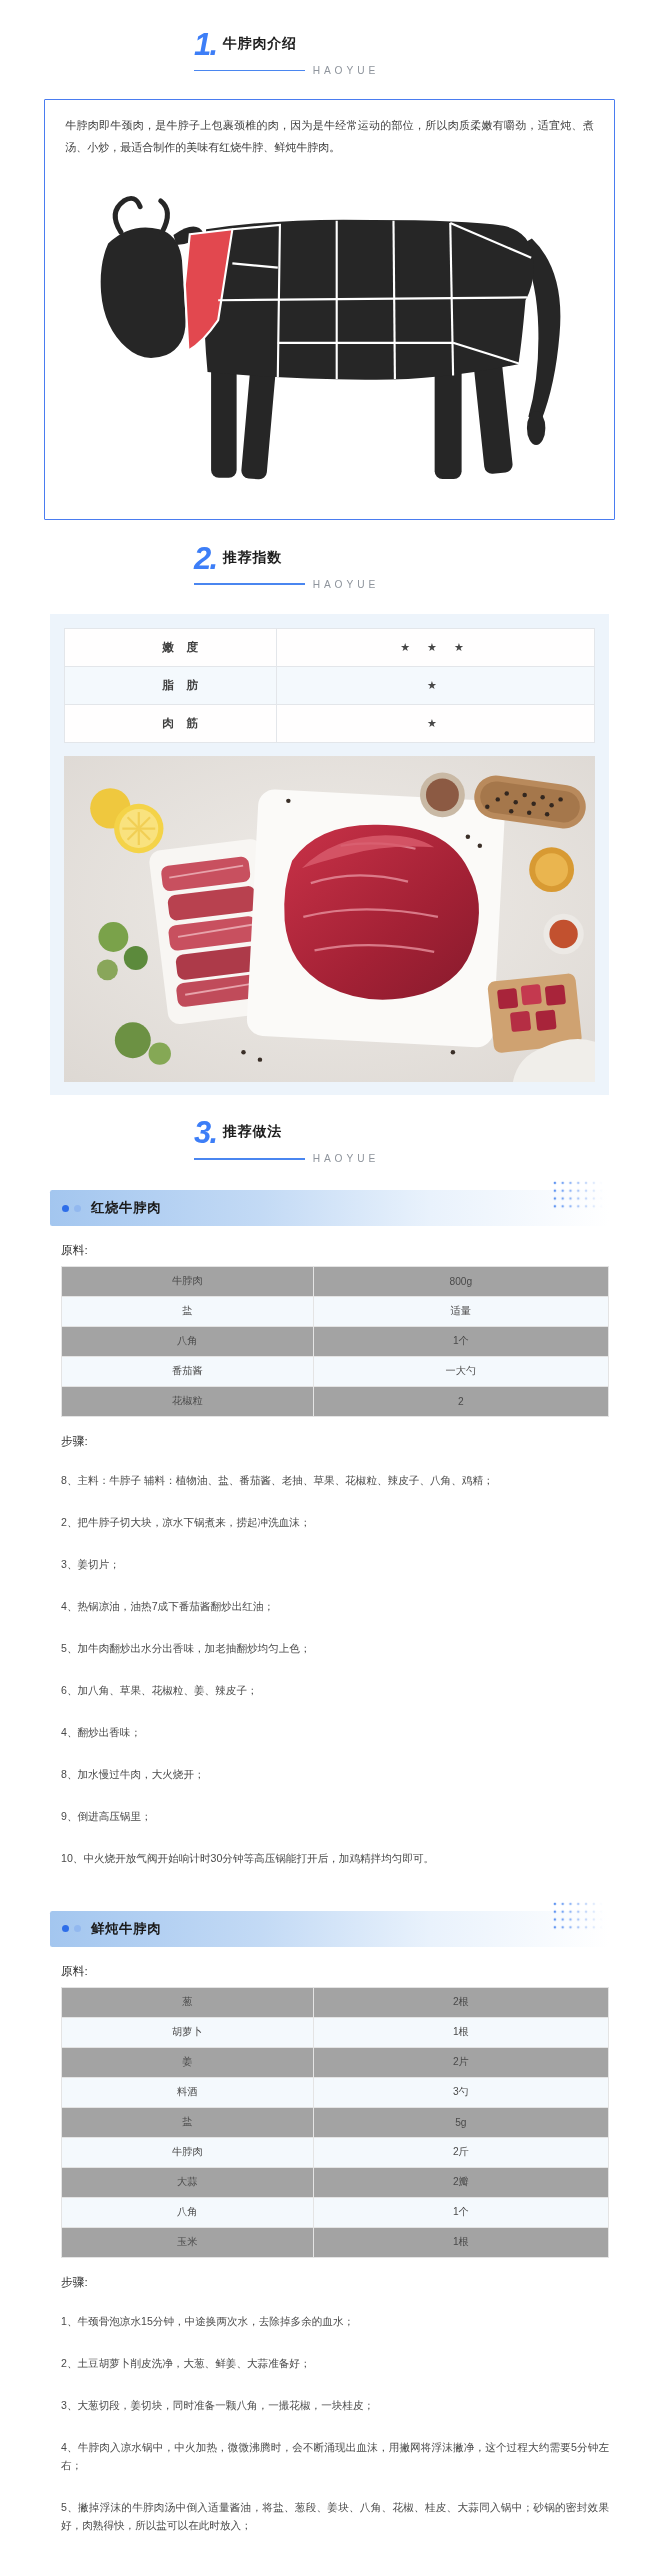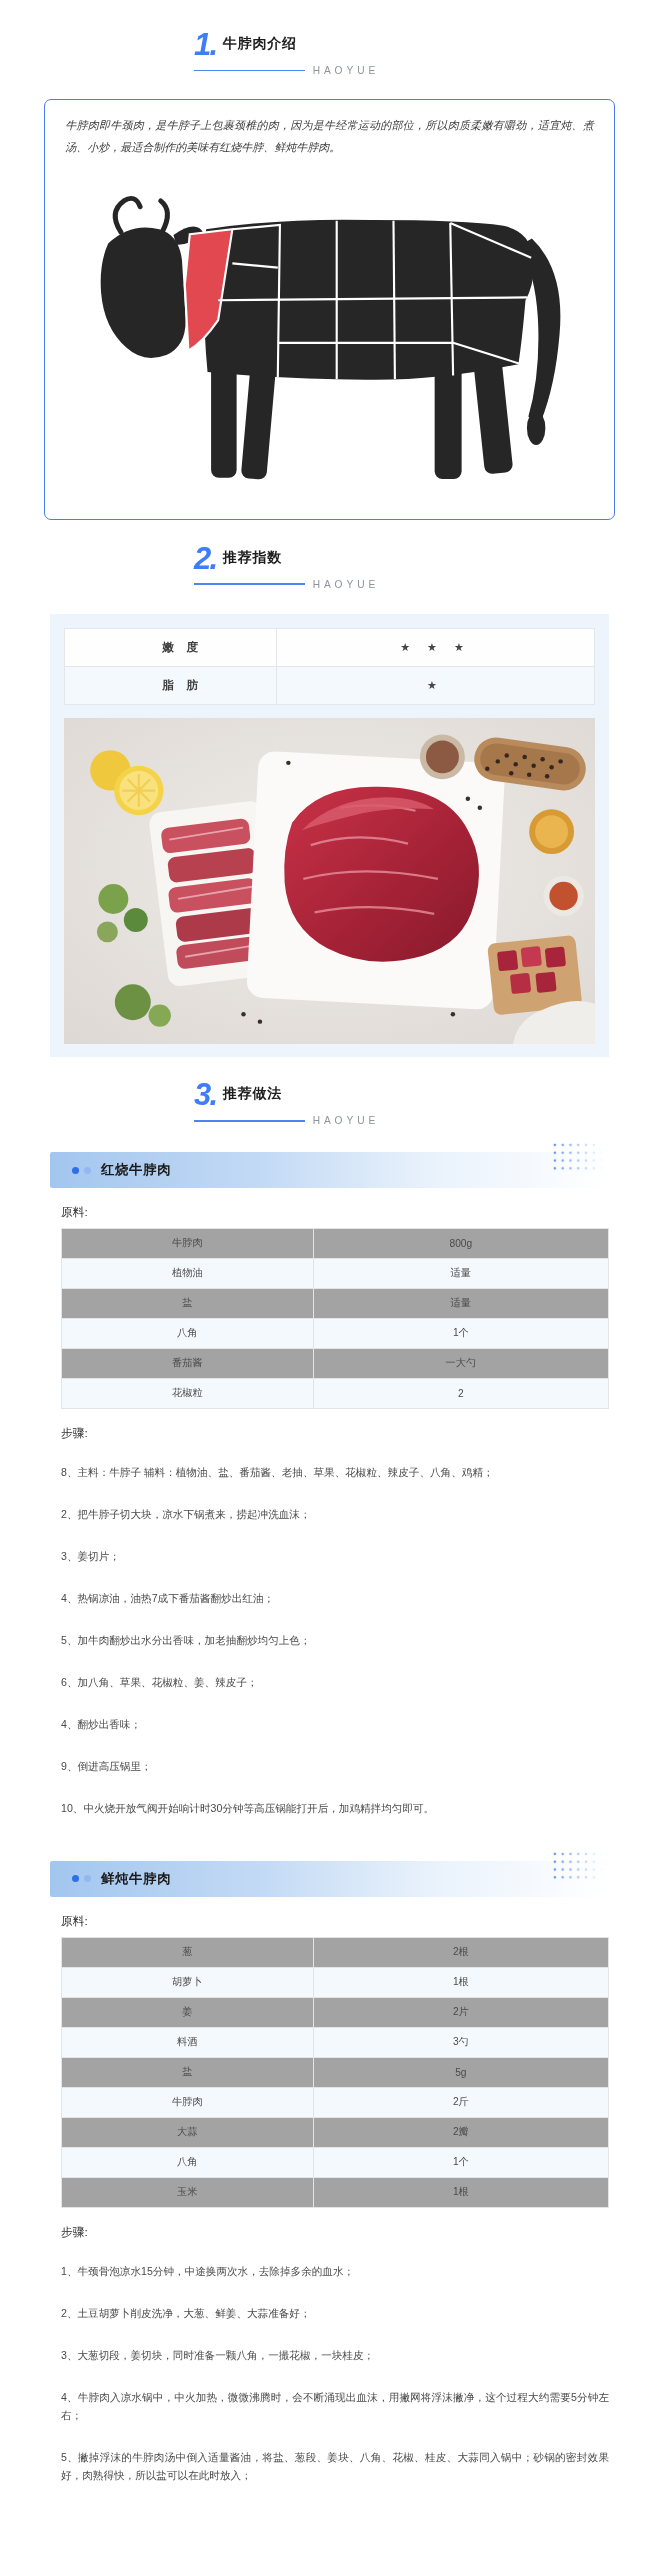--- a/index.html
+++ b/index.html
@@ -10,40 +10,40 @@
   
   .sec-head { text-align:center; margin-top:20.3px; }
   .sec-head-inner { display:inline-block; transform:translateX(-43px); text-align:left; }
   .sec-num { font-size:31px; font-style:italic; font-weight:bold; color:#3d7ef7; margin-right:6.3px; letter-spacing:-1.6px; }
   .sec-title { font-size:14px; font-weight:bold; color:#1e1e1e; vertical-align:7px; letter-spacing:0.8px; }
   .haoyue-row { margin-top:0px; white-space:nowrap;text-align:right; }
   .haoyue-line { display:inline-block; width:111px; height:1.6px; background:#4a86f0; vertical-align:middle; margin-right:7.8px; }
   .haoyue-text { color:#8e949c; font-size:10.2px; letter-spacing:3.9px; vertical-align:middle; }
 
   
-  .intro-box { margin:22px 44px 0; border:1.6px solid #4a7cf0; border-radius:7px; padding:15.7px 20.3px 11px;font-style:italic; }
+  .intro-box { margin:22px 44px 0; border:1.6px solid #4a7cf0; border-radius:1px; padding:15.7px 20.3px 11px; }
   .intro-text { font-size:11px; color:#3c3c3c; line-height:1.95; text-align:justify; }
   .cow-wrap { padding:6.3px 1.6px 3.1px; }
   .cow-wrap svg { display:block; width:100%; height:auto; }
 
   
   .panel { margin:23.5px 50px 0; background:#edf4fb; padding:14px 14px 12.5px; }
   .rate-table { width:100%; border-collapse:collapse; background:#fffefe; }
   .rate-table td { border:0.8px solid #e3e6ea; height:38px; text-align:center; font-size:11.7px; color:#3f3f3f; }
   .rate-table tr:nth-child(even) td { background:#f4f9fd; }
   .rate-table td.rl { width:40%; font-weight:bold; letter-spacing:4.7px;padding-left:24px; }
   .rate-table td.rv { letter-spacing:7px; font-size:11px; color:#474747; }
   .photo { margin-top:12.5px; }
   .photo svg { display:block; width:100%; height:auto; }
 
   
   .card { margin:25px 50px 0; }
   .card-head { position:relative; height:36px; border-radius:2.3px;
     background:linear-gradient(90deg,#a3c6ef 0%,#c3daf5 38%,#e9f2fc 68%,#ffffff 100%);
-    display:flex; align-items:center; padding-left:22px; }
+    display:flex; align-items:center; padding-left:12px; }
   .head-dot1 { width:7px; height:7px; border-radius:50%; background:#2e6ee9; flex:none; }
   .head-dot2 { width:7px; height:7px; border-radius:50%; background:#92b8ef; margin-left:4.7px; flex:none; }
   .card-title { margin-left:10.2px; font-size:13.3px; font-weight:bold; color:#1b1b1b; letter-spacing:0.8px; }
   .dot-grid { position:absolute; right:6.3px; top:-11px; width:52px; height:33px;
     background-image:radial-gradient(circle,#4a86f0 1.2px,transparent 1.6px);
     background-size:7.8px 7.8px;
     -webkit-mask-image:linear-gradient(90deg,rgba(0,0,0,.95),rgba(0,0,0,0));
     mask-image:linear-gradient(90deg,rgba(0,0,0,.95),rgba(0,0,0,0)); }
   .sub-label { margin:17px 0 7.8px 11px; font-weight:normal; font-size:11.7px; color:#2d2d2d; }
   .ing-table { width:calc(100% - 11px); margin-left:11px; border-collapse:collapse; background:#a3a3a3; }
@@ -123,20 +123,24 @@
     <table class="rate-table">
       <tbody>
           <tr>
         <td class="rl">嫩 度</td>
         <td class="rv">★ ★ ★</td>
       </tr>
       <tr>
         <td class="rl">脂 肪</td>
         <td class="rv">★</td>
       </tr>
+      <tr>
+        <td class="rl">肉 筋</td>
+        <td class="rv">★</td>
+      </tr>
     </tbody>
       </table>
 
     <div class="photo">
       <svg viewBox="0 0 710 437" aria-hidden="true">
         <defs>
           <radialGradient id="bgGrad" cx="50%" cy="45%" r="75%">
             <stop offset="0%" stop-color="#efece8"></stop>
             <stop offset="100%" stop-color="#ddd8d3"></stop>
           </radialGradient>
@@ -260,24 +264,20 @@
       <span class="dot-grid"></span>
     </div>
     <div class="sub-label">原料:</div>
     <table class="ing-table">
       <tbody>
           <tr>
             <td class="ing-name">牛脖肉</td>
             <td>800g</td>
           </tr>
       <tr>
-            <td class="ing-name">植物油</td>
-            <td>适量</td>
-          </tr>
-      <tr>
             <td class="ing-name">盐</td>
             <td>适量</td>
           </tr>
       <tr>
             <td class="ing-name">八角</td>
             <td>1个</td>
           </tr>
       <tr>
             <td class="ing-name">番茄酱</td>
             <td>一大勺</td>
@@ -290,20 +290,21 @@
       </table>
     <div class="sub-label">步骤:</div>
     <div class="steps">
       <p class="step">8、主料：牛脖子 辅料：植物油、盐、番茄酱、老抽、草果、花椒粒、辣皮子、八角、鸡精；</p>
       <p class="step">2、把牛脖子切大块，凉水下锅煮来，捞起冲洗血沫；</p>
       <p class="step">3、姜切片；</p>
       <p class="step">4、热锅凉油，油热7成下番茄酱翻炒出红油；</p>
       <p class="step">5、加牛肉翻炒出水分出香味，加老抽翻炒均匀上色；</p>
       <p class="step">6、加八角、草果、花椒粒、姜、辣皮子；</p>
       <p class="step">4、翻炒出香味；</p>
+      <p class="step">8、加水慢过牛肉，大火烧开；</p>
       <p class="step">9、倒进高压锅里；</p>
       <p class="step">10、中火烧开放气阀开始响计时30分钟等高压锅能打开后，加鸡精拌均匀即可。</p>
     </div>
   </div>
 
   <div class="card" style="margin-top:44px;">
     <div class="card-head">
       <span class="head-dot1"></span>
       <span class="head-dot2"></span>
       <span class="card-title">鲜炖牛脖肉</span>

